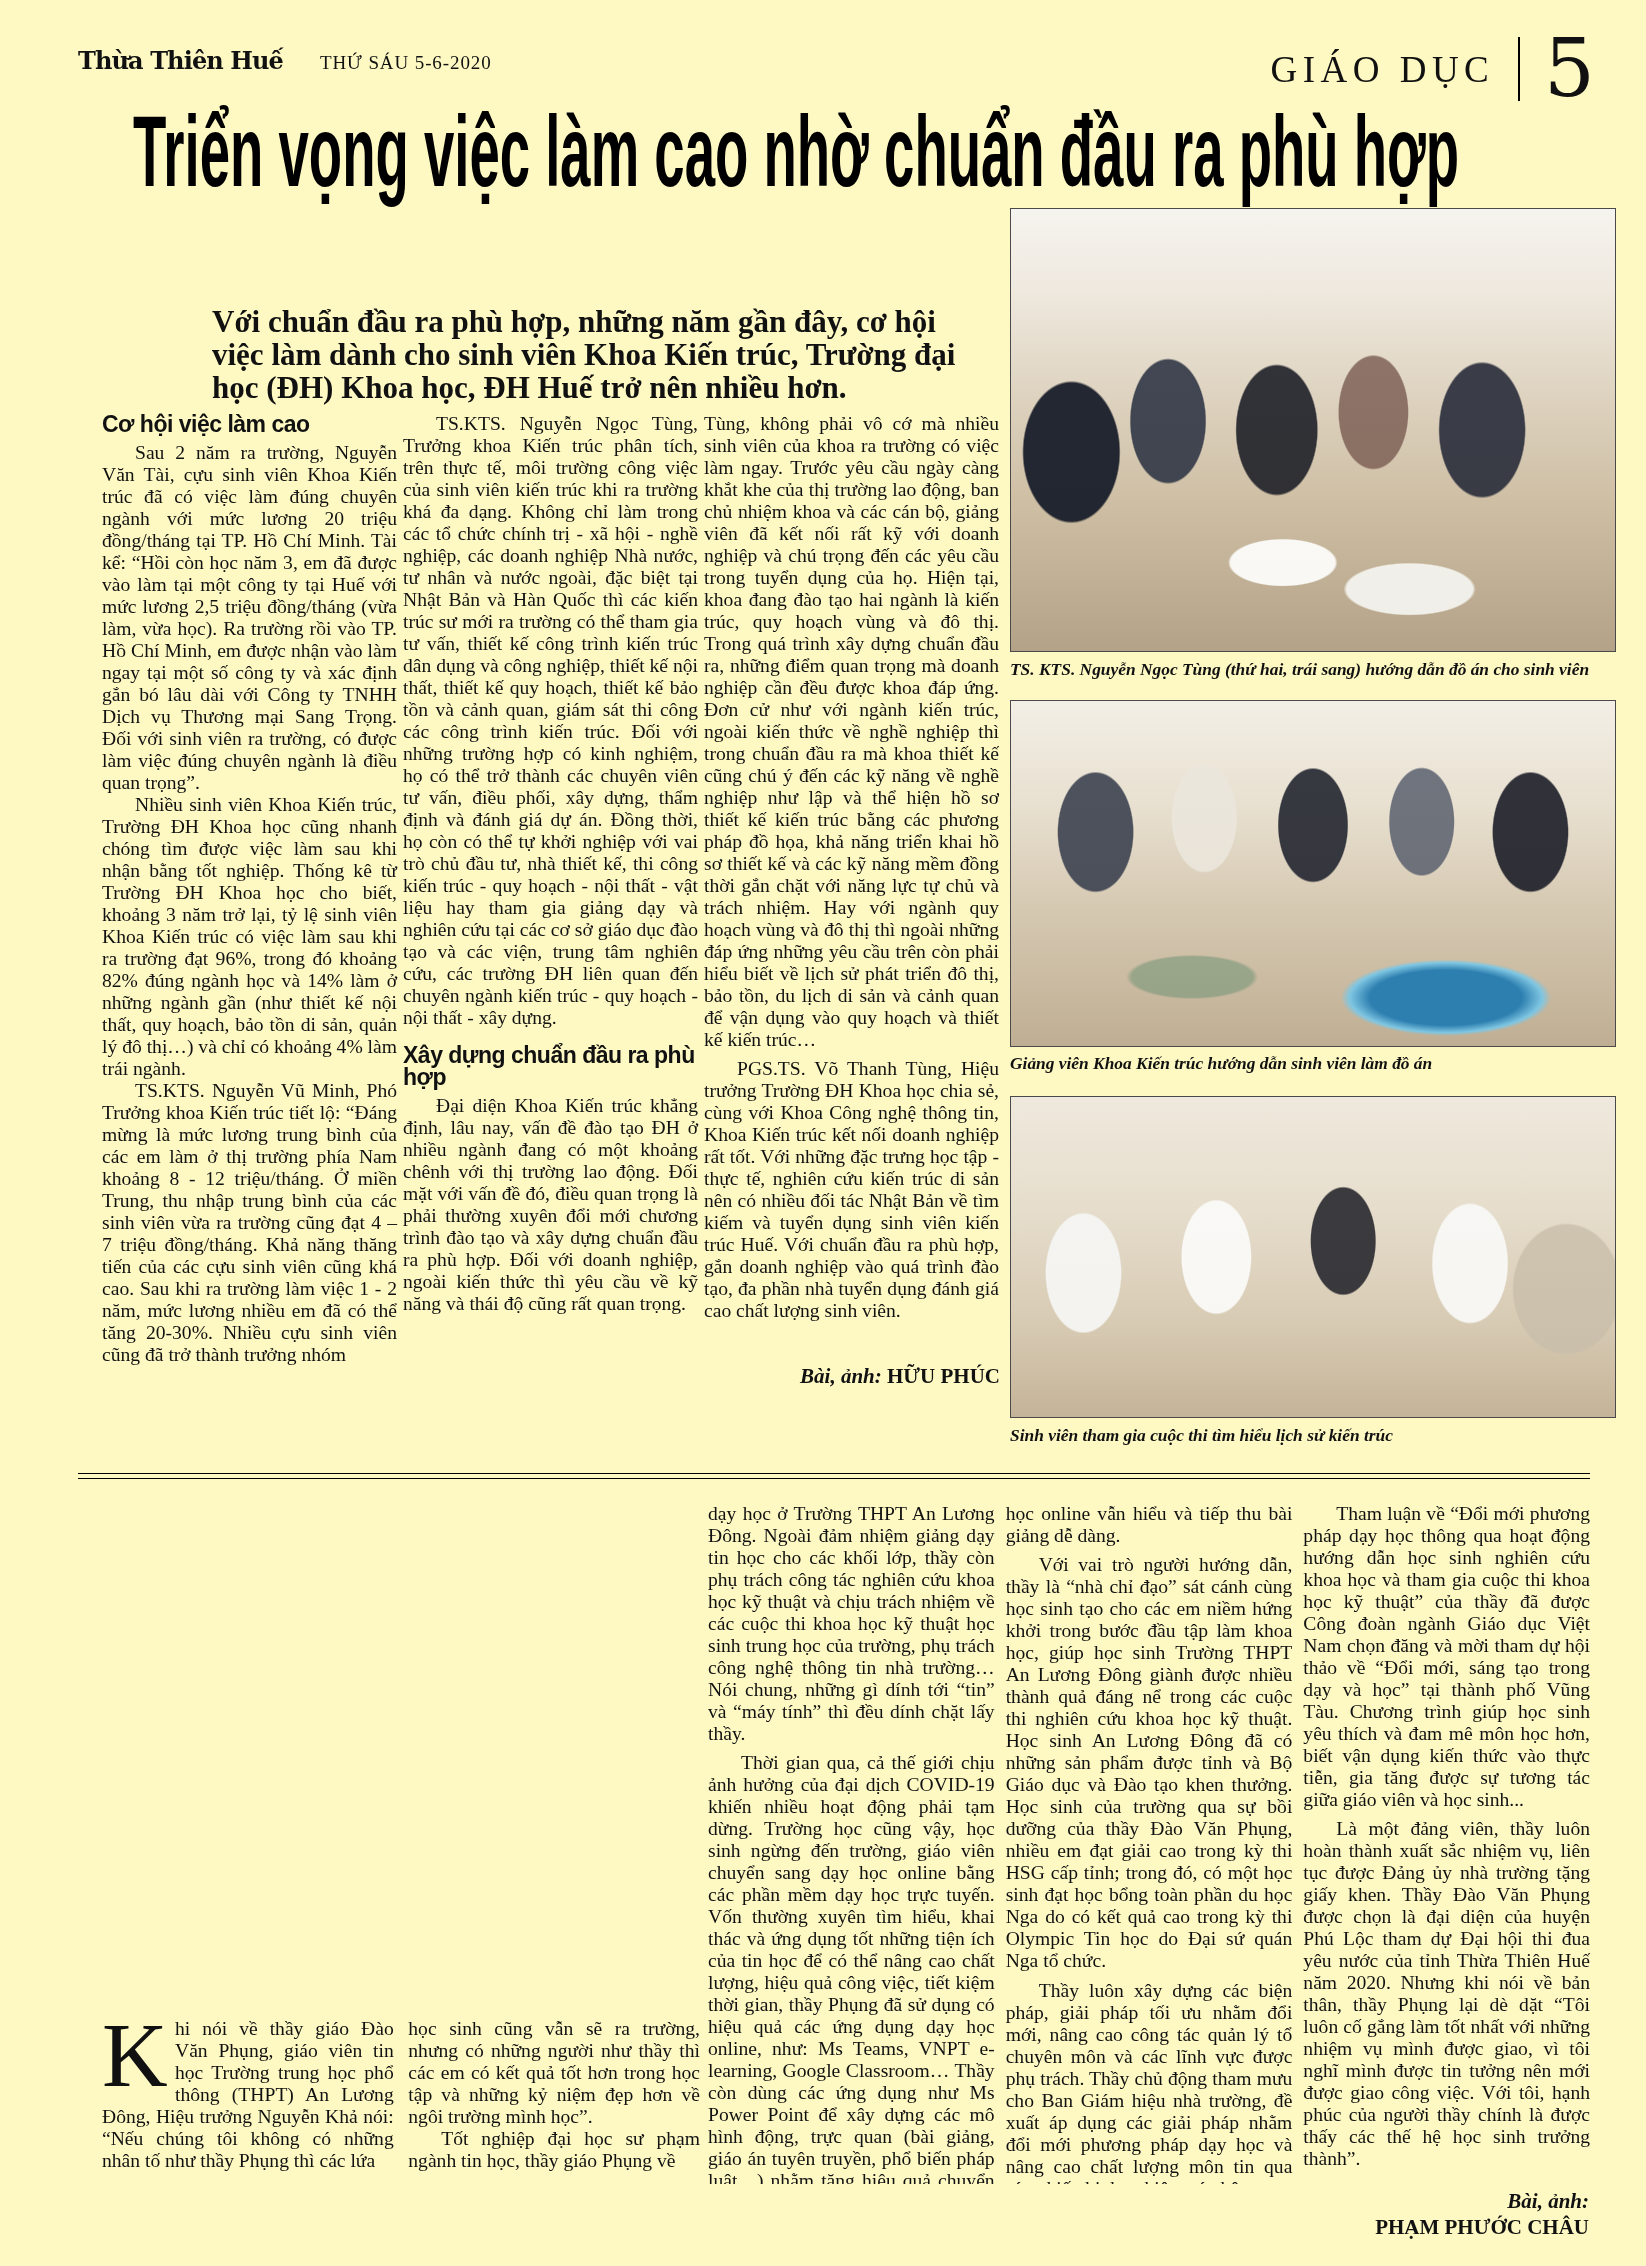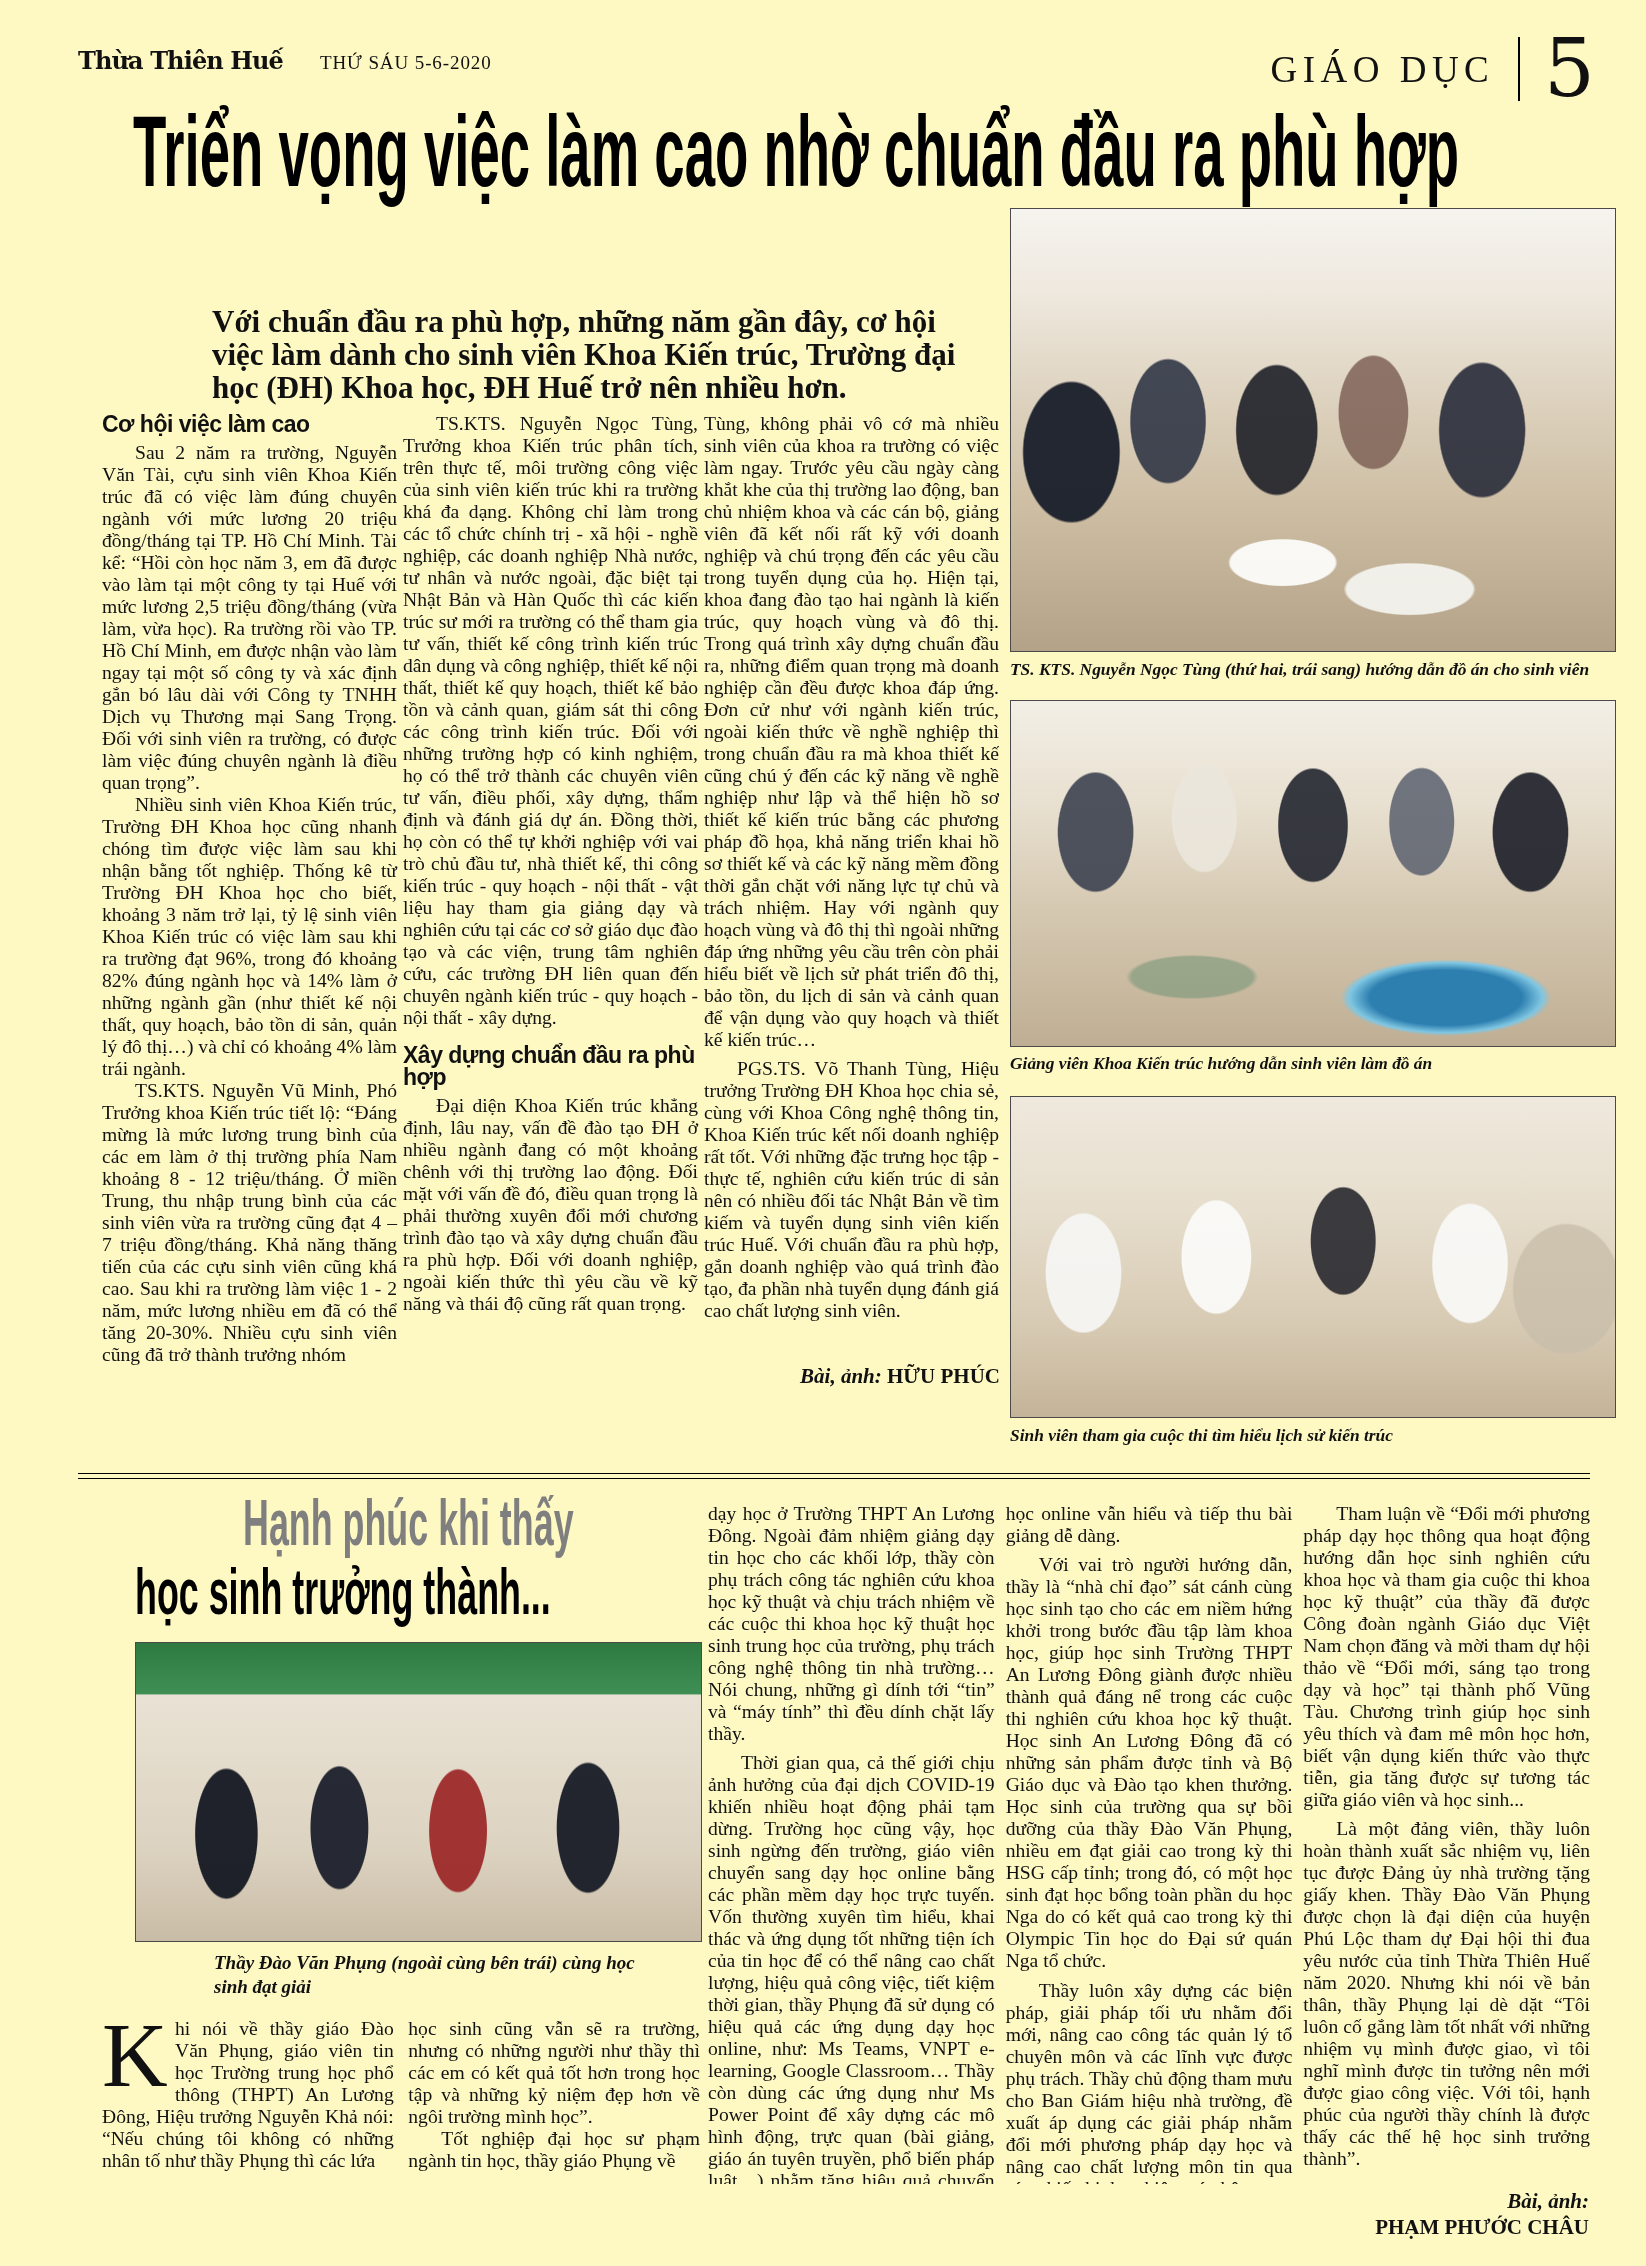--- a/index.html
+++ b/index.html
@@ -191,26 +191,20 @@
     <div class="photo ph1"></div>
     <p class="cap">TS. KTS. Nguyễn Ngọc Tùng (thứ hai, trái sang) hướng dẫn đồ án cho sinh viên</p>
     <div class="photo ph2"></div>
     <p class="cap">Giảng viên Khoa Kiến trúc hướng dẫn sinh viên làm đồ án</p>
     <div class="photo ph3"></div>
     <p class="cap">Sinh viên tham gia cuộc thi tìm hiểu lịch sử kiến trúc</p>
   </div>
 
   <div class="divider"></div>
 
-  <div class="a2-left">
-    <div class="a2-h a2-h1">Hạnh phúc khi thấy</div>
-    <div class="a2-h a2-h2">học sinh trưởng thành...</div>
-    <div class="a2-photo"></div>
-    <p class="a2-cap">Thầy Đào Văn Phụng (ngoài cùng bên trái) cùng học sinh đạt giải</p>
-  </div>
 
   <div class="a2-cols-top">
     <div class="col">
       <p class="noindent">dạy học ở Trường THPT An Lương Đông. Ngoài đảm nhiệm giảng dạy tin học cho các khối lớp, thầy còn phụ trách công tác nghiên cứu khoa học kỹ thuật và chịu trách nhiệm về các cuộc thi khoa học kỹ thuật học sinh trung học của trường, phụ trách công nghệ thông tin nhà trường… Nói chung, những gì dính tới “tin” và “máy tính” thì đều dính chặt lấy thầy.</p>
       <p class="gap-top">Thời gian qua, cả thế giới chịu ảnh hưởng của đại dịch COVID-19 khiến nhiều hoạt động phải tạm dừng. Trường học cũng vậy, học sinh ngừng đến trường, giáo viên chuyển sang dạy học online bằng các phần mềm dạy học trực tuyến. Vốn thường xuyên tìm hiểu, khai thác và ứng dụng tốt những tiện ích của tin học để có thể nâng cao chất lượng, hiệu quả công việc, tiết kiệm thời gian, thầy Phụng đã sử dụng có hiệu quả các ứng dụng dạy học online, như: Ms Teams, VNPT e-learning, Google Classroom… Thầy còn dùng các ứng dụng như Ms Power Point để xây dựng các mô hình động, trực quan (bài giảng, giáo án tuyên truyền, phổ biến pháp luật…) nhằm tăng hiệu quả chuyển tải nội dung, giúp học sinh dễ</p>
     </div>
     <div class="col">
       <p class="noindent">học online vẫn hiểu và tiếp thu bài giảng dễ dàng.</p>
       <p class="gap-top">Với vai trò người hướng dẫn, thầy là “nhà chỉ đạo” sát cánh cùng học sinh tạo cho các em niềm hứng khởi trong bước đầu tập làm khoa học, giúp học sinh Trường THPT An Lương Đông giành được nhiều thành quả đáng nể trong các cuộc thi nghiên cứu khoa học kỹ thuật. Học sinh An Lương Đông đã có những sản phẩm được tỉnh và Bộ Giáo dục và Đào tạo khen thưởng. Học sinh của trường qua sự bồi dưỡng của thầy Đào Văn Phụng, nhiều em đạt giải cao trong kỳ thi HSG cấp tỉnh; trong đó, có một học sinh đạt học bổng toàn phần du học Nga do có kết quả cao trong kỳ thi Olympic Tin học do Đại sứ quán Nga tổ chức.</p>
       <p class="gap-top">Thầy luôn xây dựng các biện pháp, giải pháp tối ưu nhằm đổi mới, nâng cao công tác quản lý tổ chuyên môn và các lĩnh vực được phụ trách. Thầy chủ động tham mưu cho Ban Giám hiệu nhà trường, đề xuất áp dụng các giải pháp nhằm đổi mới phương pháp dạy học và nâng cao chất lượng môn tin qua sáng kiến kinh nghiệm cá nhân.</p>

